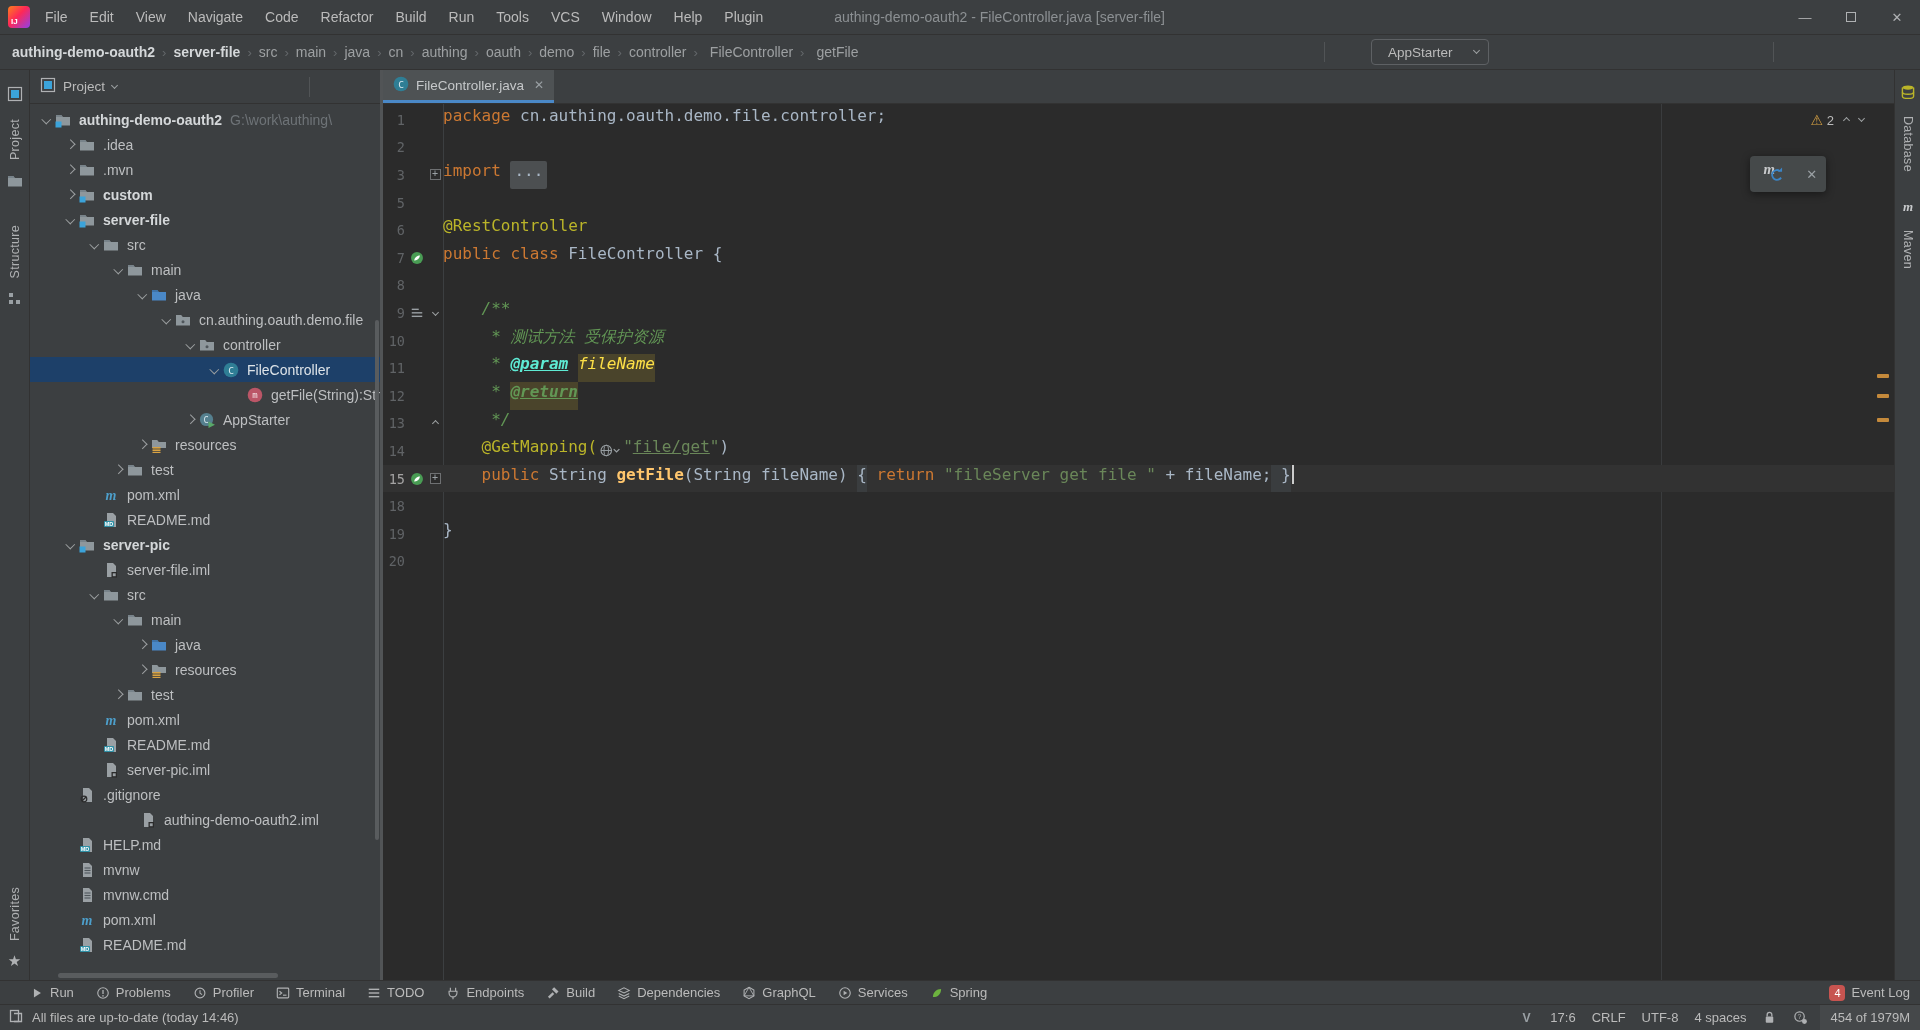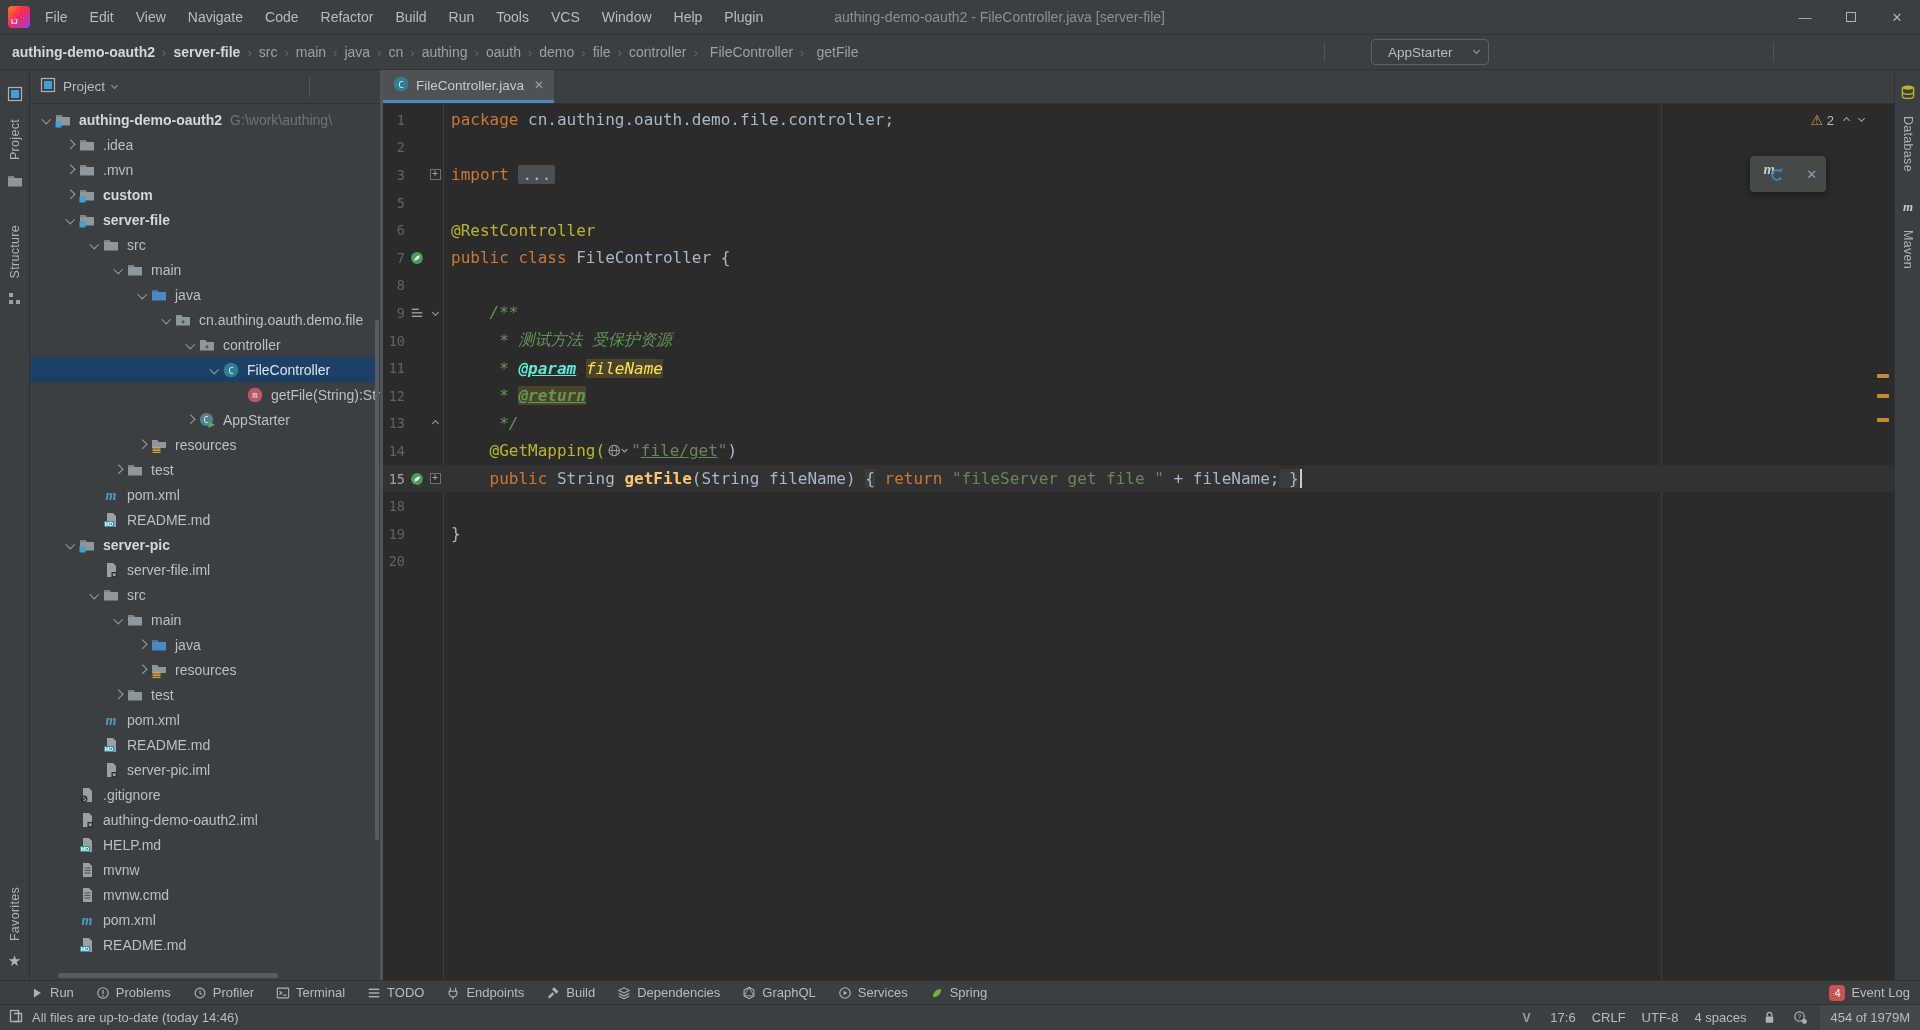--- a/index.html
+++ b/index.html
@@ -83,21 +83,21 @@
   .cline{height:27.6px;display:flex;align-items:center;position:relative}
   .cline.cur{background:#323232}
   .lnum{width:22px;text-align:right;color:#606366;font-size:13.5px;flex:none;
     font-family:"DejaVu Sans Mono",monospace}
   .cline.cur .lnum{color:#A4A3A3}
   .gico{width:20px;margin-left:2px;flex:none;display:flex;justify-content:center}
   .gico svg{width:14px;height:14px}
   .gfold{width:16px;flex:none;display:flex;justify-content:center;align-items:center}
   .fplus{width:11px;height:11px;border:1px solid #6E7072;color:#9AA0A4;font-size:10px;
     line-height:8px;text-align:center;background:#2B2B2B;font-family:"DejaVu Sans Mono",monospace}
-  .ltext{white-space:pre;padding-left:8px;display:flex;align-items:center;height:100%;
+  .ltext{white-space:pre;padding-left:0;display:flex;height:100%;
     font-family:"DejaVu Sans Mono","DejaVu Sans",monospace}
   .kw{color:#CC7832}.pl{color:#A9B7C6}.ann{color:#BBB529}
   .doc{color:#629755;font-style:italic}
   .docit{color:#629755;font-style:italic}
   .doctag{color:#5eead4;font-style:italic;font-weight:bold;text-decoration:underline}
   .doctaghl{color:#629755;font-style:italic;font-weight:bold;text-decoration:underline;background:#4A442B}
   .dochl{color:#fde047;font-style:italic;background:#4A442B}
   .str{color:#6A8759}.strlink{color:#6A8759;text-decoration:underline}
   .mth{color:#FFC66D;font-weight:bold}
   .foldbr{color:#A9B7C6;background:#3A3D3F}
@@ -815,21 +815,21 @@
             <span class="chev"></span>
             <span class="ic ti">
               <svg viewBox="0 0 16 16">
                 <path d="M4 1h6l3 3v11H4z" fill="#9AA0A4"></path>
                 <circle cx="5" cy="12" r="2.8" fill="none" stroke="#2B2B2B" stroke-width="1.2"></circle>
                 <line x1="3" y1="14" x2="7" y2="10" stroke="#2B2B2B" stroke-width="1.2"></line>
               </svg>
             </span>
             <span class="tlabel">.gitignore</span>
           </div>
-          <div class="trow" style="padding-left: 32px;">
+          <div class="trow" style="padding-left: 32px; justify-content: center;">
             <span class="chev"></span>
             <span class="ic ti">
               <svg viewBox="0 0 16 16">
                 <path d="M4 1h6l3 3v11H4z" fill="#9AA0A4"></path>
                 <rect x="8.5" y="10" width="5.5" height="5.5" fill="#2B2B2B"></rect>
                 <rect x="9.8" y="11.3" width="2.9" height="2.9" fill="#9AA0A4"></rect>
               </svg>
             </span>
             <span class="tlabel">authing-demo-oauth2.iml</span>
           </div>

